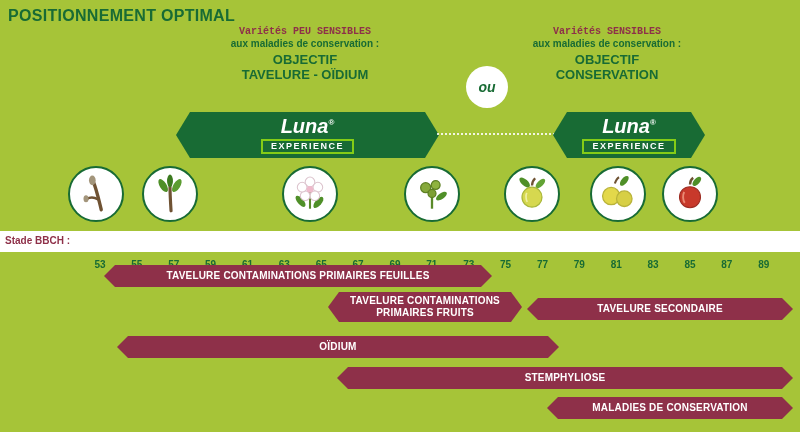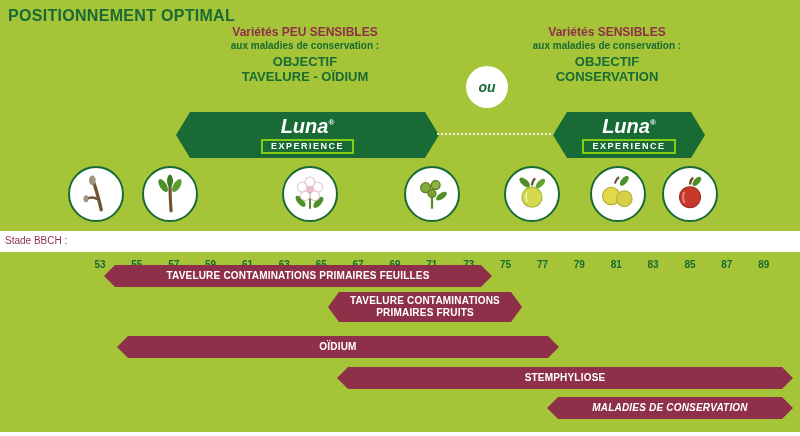--- a/index.html
+++ b/index.html
@@ -10,21 +10,21 @@
     background:var(--background,#a6c438); overflow:hidden;
   }
   .title {
     position:absolute; left:8px; top:7px;
     font-size:16px; font-weight:bold; letter-spacing:.3px;
     color:var(--dark-green,#186b34);
   }
   .variety-block { position:absolute; top:26px; text-align:center; line-height:1.15; }
   .variety-block.left  { left:190px; width:230px; }
   .variety-block.right { left:497px; width:220px; }
-  .variety-line1 { display:block; color:var(--maroon,#8e3049); font-weight:bold; font-size:12px; }
+  .variety-line1 { display:block; color:var(--maroon,#8e3049); font-weight:bold; font-size:10px;font-family:Liberation Mono, monospace; }
   .variety-line2 { display:block; color:var(--dark-green,#186b34); font-weight:bold; font-size:10px; }
   .objective { margin-top:4px; color:var(--dark-green,#186b34); font-weight:bold; font-size:13px; line-height:1.12; }
   .objective span { display:block; }
   .ou-circle {
     position:absolute; left:466px; top:66px; width:42px; height:42px;
     border-radius:50%; background:#fff;
     display:flex; align-items:center; justify-content:center;
     color:var(--dark-green,#186b34); font-weight:bold; font-style:italic; font-size:14px;
   }
   .banner {
@@ -46,21 +46,21 @@
     border-top:2px dotted rgba(255,255,255,.85);
   }
   .stage-circle {
     position:absolute; top:166px; width:56px; height:56px;
     background:#fff; border:2px solid var(--dark-green,#186b34); border-radius:50%;
     display:flex; align-items:center; justify-content:center;
   }
   .bbch-band { position:absolute; top:231px; left:0; width:800px; height:21px; background:#fff; }
   .bbch-label {
     position:absolute; left:5px; top:4px;
-    font-size:10px; font-weight:normal; color:var(--maroon,#8e3049);
+    font-size:10px; font-weight:bold; color:var(--maroon,#8e3049);
   }
   .bbch-values {
     position:absolute; left:90px; right:26px; top:4px;
     display:flex; justify-content:space-between;
   }
   .bbch-values span {
     font-size:10px; font-weight:bold; color:var(--dark-green,#186b34);
     width:20px; text-align:center;margin-top:24px;
   }
   .bar {
@@ -202,27 +202,30 @@
 
   <div class="bar" style="left:104px; top:265px; width:388px; height:22px;">
     <span>TAVELURE CONTAMINATIONS PRIMAIRES FEUILLES</span>
   </div>
 
   <div class="bar" style="left:328px; top:292px; width:194px; height:30px;">
     <span>TAVELURE CONTAMINATIONS</span>
     <span>PRIMAIRES FRUITS</span>
   </div>
 
+  <div class="bar" style="left:527px; top:298px; width:266px; height:22px;">
+    <span>TAVELURE SECONDAIRE</span>
+  </div>
 
   <div class="bar" style="left:337px; top:367px; width:456px; height:22px;">
     <span>STEMPHYLIOSE</span>
   </div>
 
   <div class="bar" style="left:117px; top:336px; width:442px; height:22px;">
     <span>OÏDIUM</span>
   </div>
 
-  <div class="bar" style="left:547px; top:397px; width:246px; height:22px;font-style:italic;">
+  <div class="bar" style="left:547px; top:397px; width:246px; height:22px;">
     <span>MALADIES DE CONSERVATION</span>
   </div>
 
 
 </div>
 
 </body></html>

